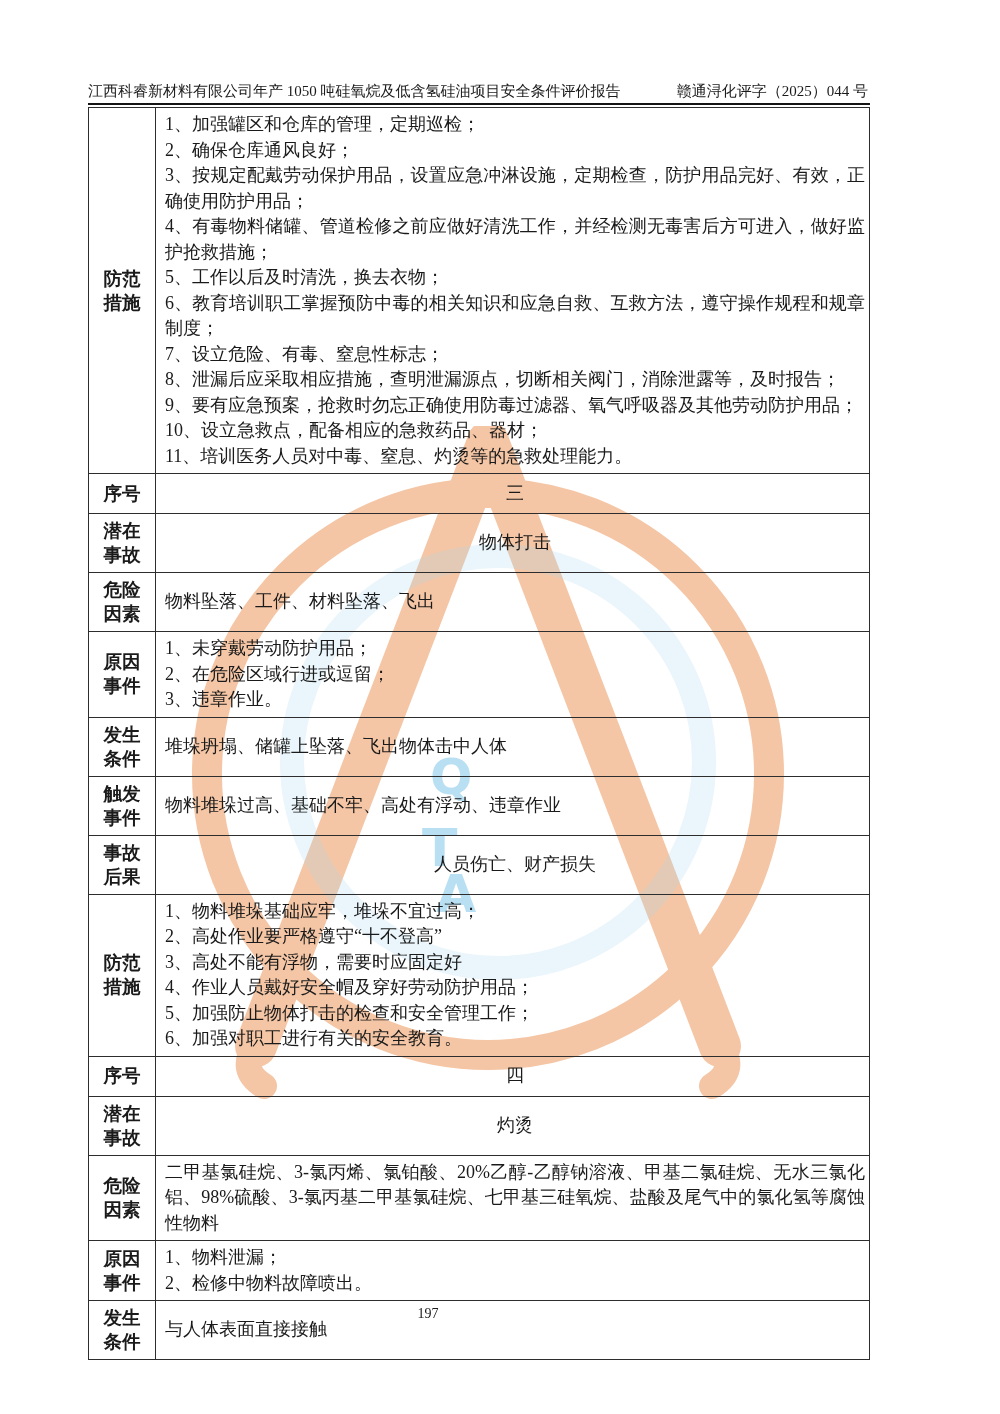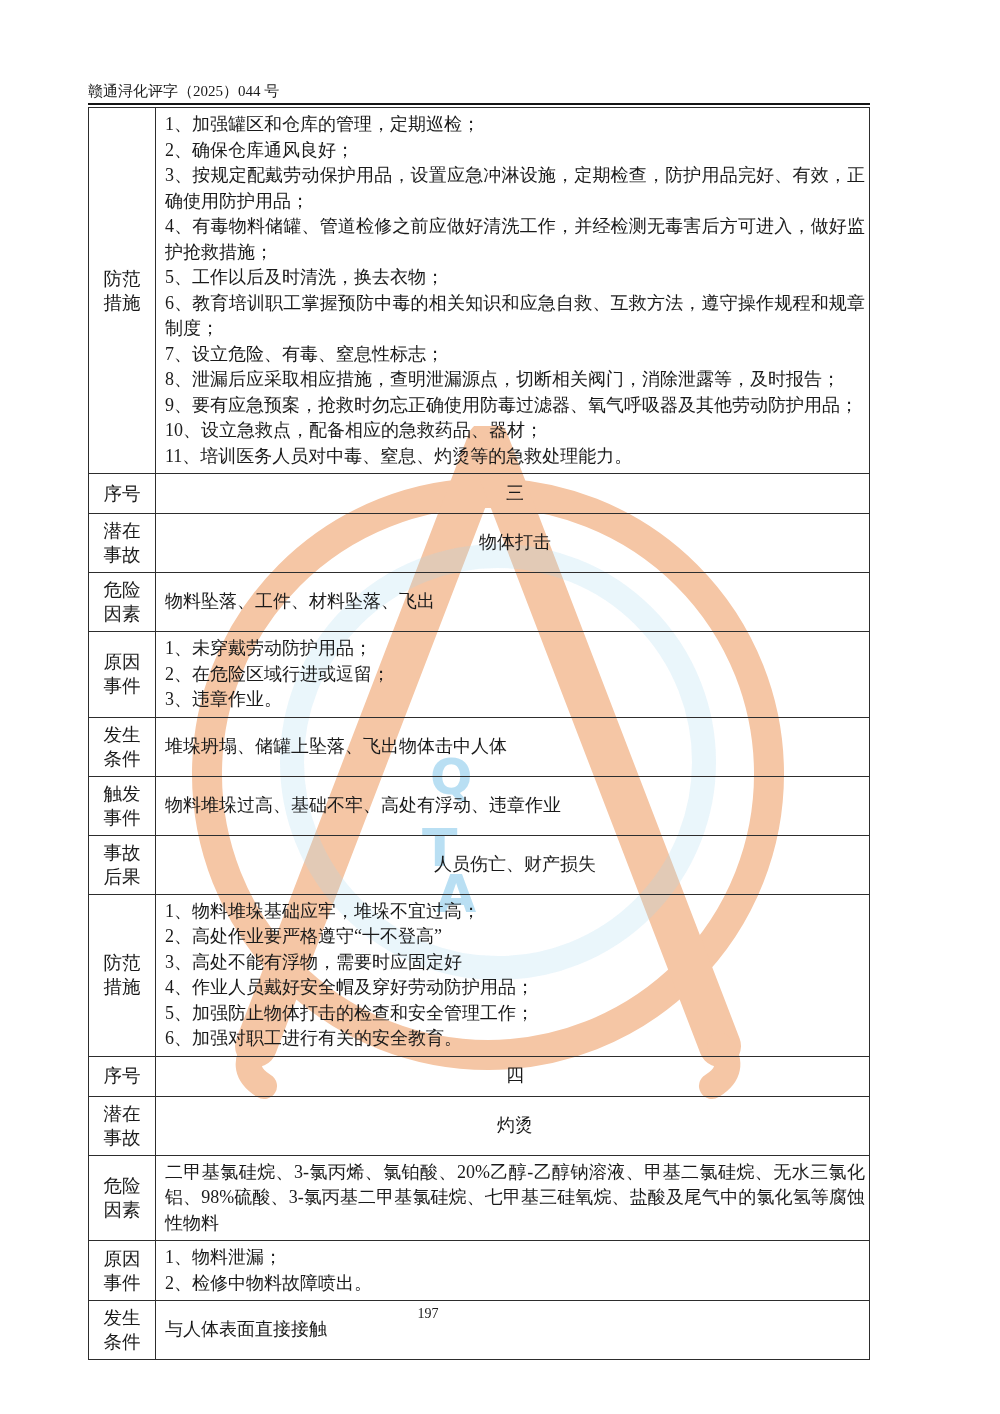--- a/index.html
+++ b/index.html
@@ -19,21 +19,21 @@
   
   .content{position:absolute;left:88px;top:82px;width:782px;}
   .header{
     display:flex;justify-content:space-between;align-items:flex-end;
     border-bottom:2.5px solid #141414;padding-bottom:2px;font-size:15px;line-height:19px;
   }
   .header .href{padding-right:2px;}
   
   table.safety{border-collapse:collapse;width:100%;margin-top:2px;table-layout:fixed;}
   table.safety td{border:1.4px solid #2d2d2d;vertical-align:middle;background:transparent;}
-  td.lbl{width:66px;text-align:center;font-weight:normal;font-size:18.5px;line-height:24px;padding:3px 0;}
+  td.lbl{width:66px;text-align:center;font-weight:bold;font-size:18.5px;line-height:24px;padding:3px 0;}
   .lbl-in{display:inline-block;width:40px;}
   td.val{font-size:18px;line-height:25.5px;padding:4px 4px 4px 9px;}
   td.val .line{position:relative;z-index:3;text-align:justify;}
   td.val.align-center .line{text-align:center;}
   td.lbl .lbl-in{position:relative;z-index:3;}
   td.val.single{height:50px;}
   tr.row-xh td.val.single{height:31px;}
   tr.row-xh td.lbl{line-height:22px;}
   
   .footer{position:absolute;left:88px;top:1306px;width:680px;text-align:center;font-size:14px;z-index:3;}
@@ -56,20 +56,21 @@
       <text x="262" y="368" font-size="50">Q</text>
       <text x="254" y="440" font-size="52">T</text>
       <text x="268" y="486" font-size="52">A</text>
     </g>
   </svg>
 
 
   <div class="content">
 
     <div class="header">
+      <span class="htitle">江西科睿新材料有限公司年产 1050 吨硅氧烷及低含氢硅油项目安全条件评价报告</span>
       <span class="href">赣通浔化评字（2025）044 号</span>
     </div>
 
     <table class="safety">
       <tbody>
           <tr>
             <td class="lbl"><span class="lbl-in">防范措施</span></td>
             <td class="val align-left">
               <div class="line">1、加强罐区和仓库的管理，定期巡检；</div>
               <div class="line">2、确保仓库通风良好；</div>

